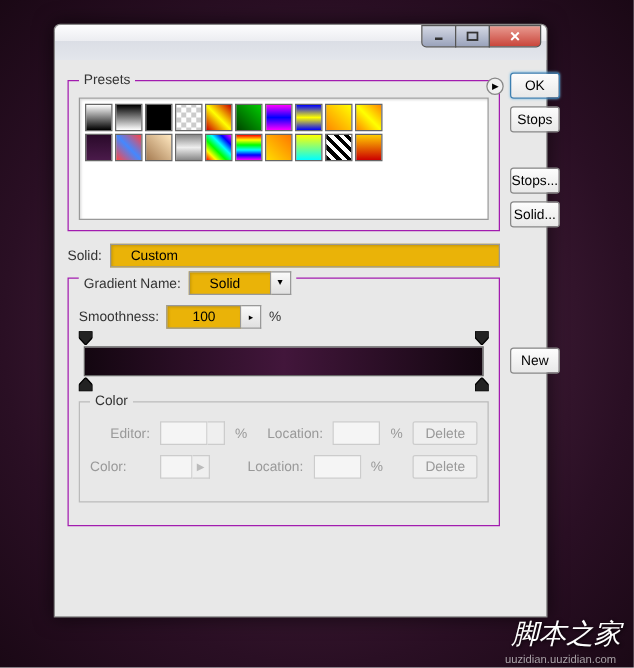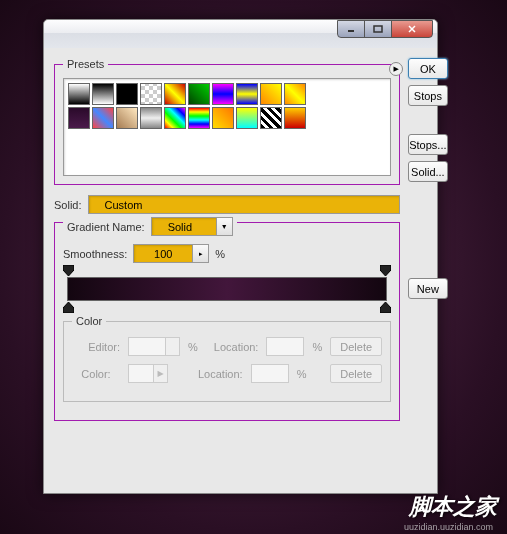--- a/index.html
+++ b/index.html
@@ -37,21 +37,21 @@
 .stop-top{position:absolute;top:-13px;width:11px;height:11px}
 .stop-bot{position:absolute;bottom:-13px;width:11px;height:11px}
 .stops-field{border:1px solid #bbb;padding:10px 8px}
 .stops-row{display:flex;align-items:center;gap:8px;margin-bottom:8px;color:#999}
 .stops-row .lbl{color:#999}
 .disabled-input{width:38px;height:19px;border:1px solid #ccc;background:#f5f5f5}
 .dd-dis{width:14px;height:19px;border:1px solid #ccc;border-left:none;background:#efefef}
 .btn-dis{width:52px;height:19px;border:1px solid #ccc;background:#efefef;color:#999;border-radius:2px;display:flex;align-items:center;justify-content:center;font-size:11px}
 .color-box{width:26px;height:19px;border:1px solid #ccc;background:#f5f5f5}
 .arrow-box{width:14px;height:19px;border:1px solid #ccc;border-left:none;background:#efefef;display:flex;align-items:center;justify-content:center;font-size:8px;color:#bbb}
-.watermark{position:absolute;right:10px;bottom:12px;color:#fff;font-size:22px;font-style:italic;font-weight:bold;font-family:"KaiTi",serif;text-shadow:1px 1px 3px rgba(0,0,0,0.8)}
+.watermark{position:absolute;right:10px;bottom:12px;color:#fff;font-size:22px;font-style:italic;font-weight:normal;font-family:"KaiTi",serif;text-shadow:1px 1px 3px rgba(0,0,0,0.8)}
 .watermark-sub{position:absolute;right:14px;bottom:2px;color:#ddd;font-size:9px;opacity:0.7}
 </style>
 </head>
 <body>
 
 <div class="window">
   <div class="titlebar">
     <div class="winbtns">
       <div class="winbtn min">
           <svg width="10" height="8">
@@ -152,21 +152,21 @@
                 <div class="disabled-input"></div>
                 <div class="dd-dis"></div>
               </div>
             <span class="lbl">%</span>
             <span class="lbl" style="margin-left:8px">Location:</span>
             <div class="disabled-input"></div>
             <span class="lbl">%</span>
             <div class="btn-dis" style="margin-left:auto">Delete</div>
           </div>
           <div class="stops-row">
-            <span class="lbl" style="width:48px;text-align:center">Color:</span>
+            <span class="lbl" style="width:48px;text-align:left">Color:</span>
             <div style="display:flex">
                 <div class="color-box"></div>
                 <div class="arrow-box">▶</div>
               </div>
             <span class="lbl" style="margin-left:22px">Location:</span>
             <div class="disabled-input"></div>
             <span class="lbl">%</span>
             <div class="btn-dis" style="margin-left:auto">Delete</div>
           </div>
         </fieldset>

